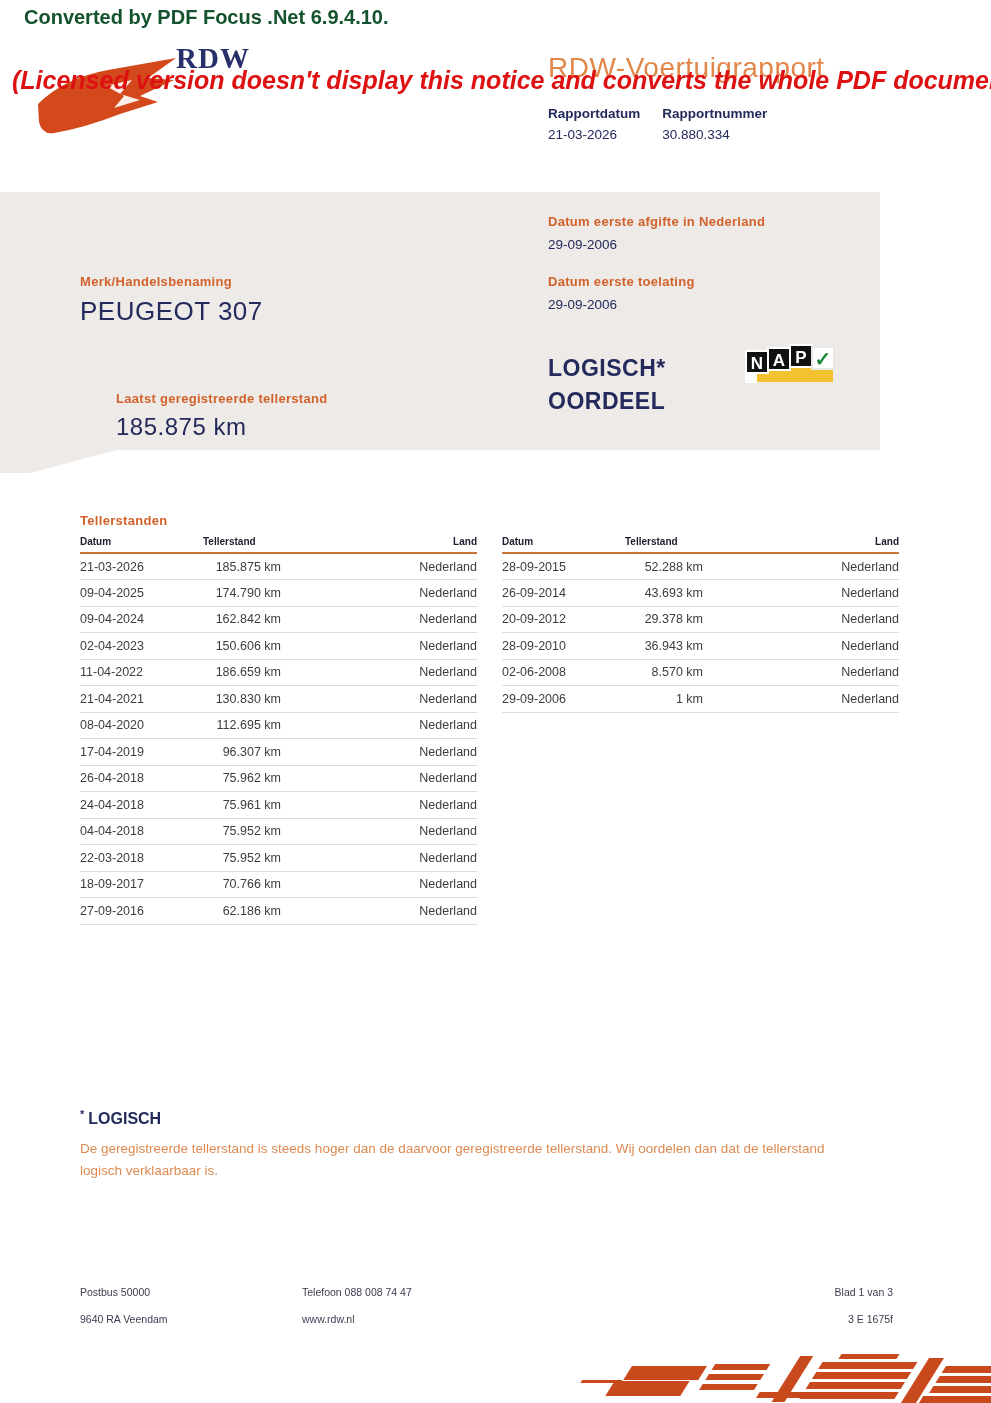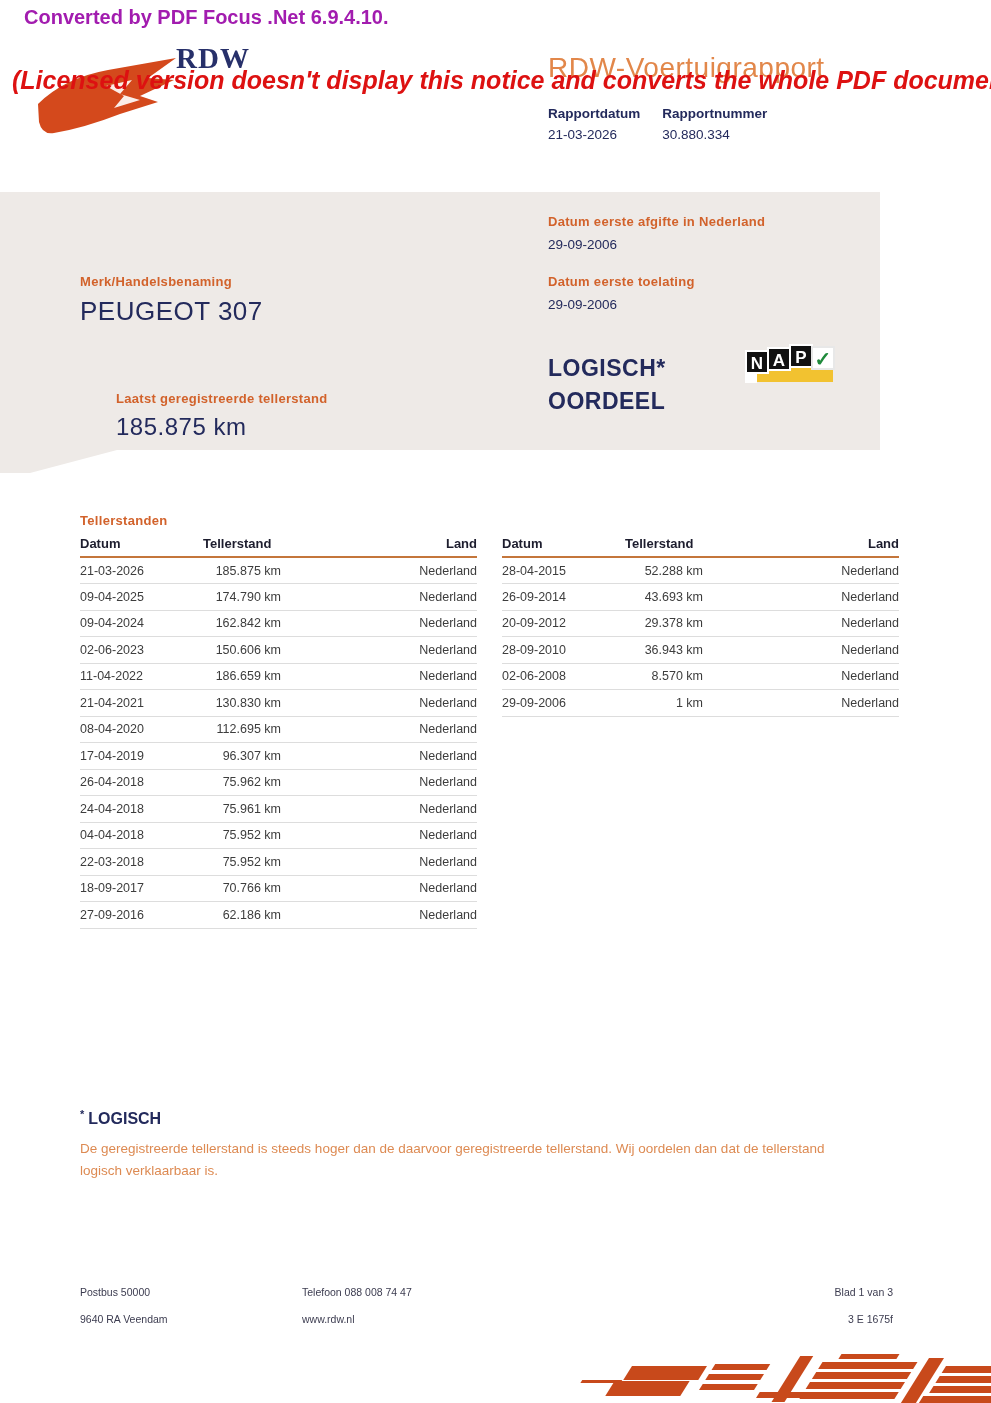--- a/index.html
+++ b/index.html
@@ -5,21 +5,21 @@
   * { margin:0; padding:0; box-sizing:border-box; }
   html,body { background:#fff; }
   .page {
     position:relative; width:991px; height:1403px; margin:0 auto;
     background:#fff; overflow:hidden;
     font-family:"Liberation Sans", sans-serif; color:#222;
   }
   
   .wm1 {
     position:absolute; left:24px; top:6px; z-index:30;
-    font-size:20px; font-weight:bold; color:#a21caf;
+    font-size:20px; font-weight:bold; color:#14532d;
   }
   .wm2 {
     position:absolute; left:12px; top:66px; z-index:30; width:920px;
     font-size:25px; font-weight:bold; font-style:italic; color:#dd1111;
     white-space:nowrap;
   }
   
   .rdw-flag { position:absolute; left:36px; top:56px; z-index:5; }
   .rdw-wordmark {
     position:absolute; left:176px; top:42px; z-index:5;
@@ -64,21 +64,21 @@
   
   .section-title {
     position:absolute; left:80px; top:513px;
     font-size:13px; font-weight:bold; color:#d2622b; letter-spacing:0.3px;
   }
   .tables { position:absolute; left:80px; top:536px; width:820px; display:flex; gap:25px; align-items:flex-start; }
   table.meter { border-collapse:collapse; width:397px; table-layout:fixed; }
   table.meter col.c1 { width:123px; }
   table.meter col.c2 { width:78px; }
   table.meter th {
-    font-size:13px; font-weight:bold; color:#1d1d2e; text-align:left;
+    font-size:10px; font-weight:bold; color:#1d1d2e; text-align:left;
     padding:0 0 5px 0; border-bottom:2px solid #c4763b;
   }
   table.meter th.num { text-align:left; }
   table.meter th.land { text-align:right; }
   table.meter td {
     font-size:12.5px; color:#3d3d3d; height:26.5px; padding:0;
     border-bottom:1px solid #ddd;
   }
   table.meter td:nth-child(2) { text-align:right; }
   table.meter td:nth-child(3) { text-align:right; }
@@ -180,21 +180,21 @@
             <td>09-04-2025</td>
             <td>174.790 km</td>
             <td>Nederland</td>
           </tr>
           <tr>
             <td>09-04-2024</td>
             <td>162.842 km</td>
             <td>Nederland</td>
           </tr>
           <tr>
-            <td>02-06-2023</td>
+            <td>02-04-2023</td>
             <td>150.606 km</td>
             <td>Nederland</td>
           </tr>
           <tr>
             <td>11-04-2022</td>
             <td>186.659 km</td>
             <td>Nederland</td>
           </tr>
           <tr>
             <td>21-04-2021</td>
@@ -251,21 +251,21 @@
         </colgroup>
       <thead>
         <tr>
           <th>Datum</th>
           <th class="num">Tellerstand</th>
           <th class="land">Land</th>
         </tr>
       </thead>
       <tbody>
           <tr>
-            <td>28-04-2015</td>
+            <td>28-09-2015</td>
             <td>52.288 km</td>
             <td>Nederland</td>
           </tr>
           <tr>
             <td>26-09-2014</td>
             <td>43.693 km</td>
             <td>Nederland</td>
           </tr>
           <tr>
             <td>20-09-2012</td>

